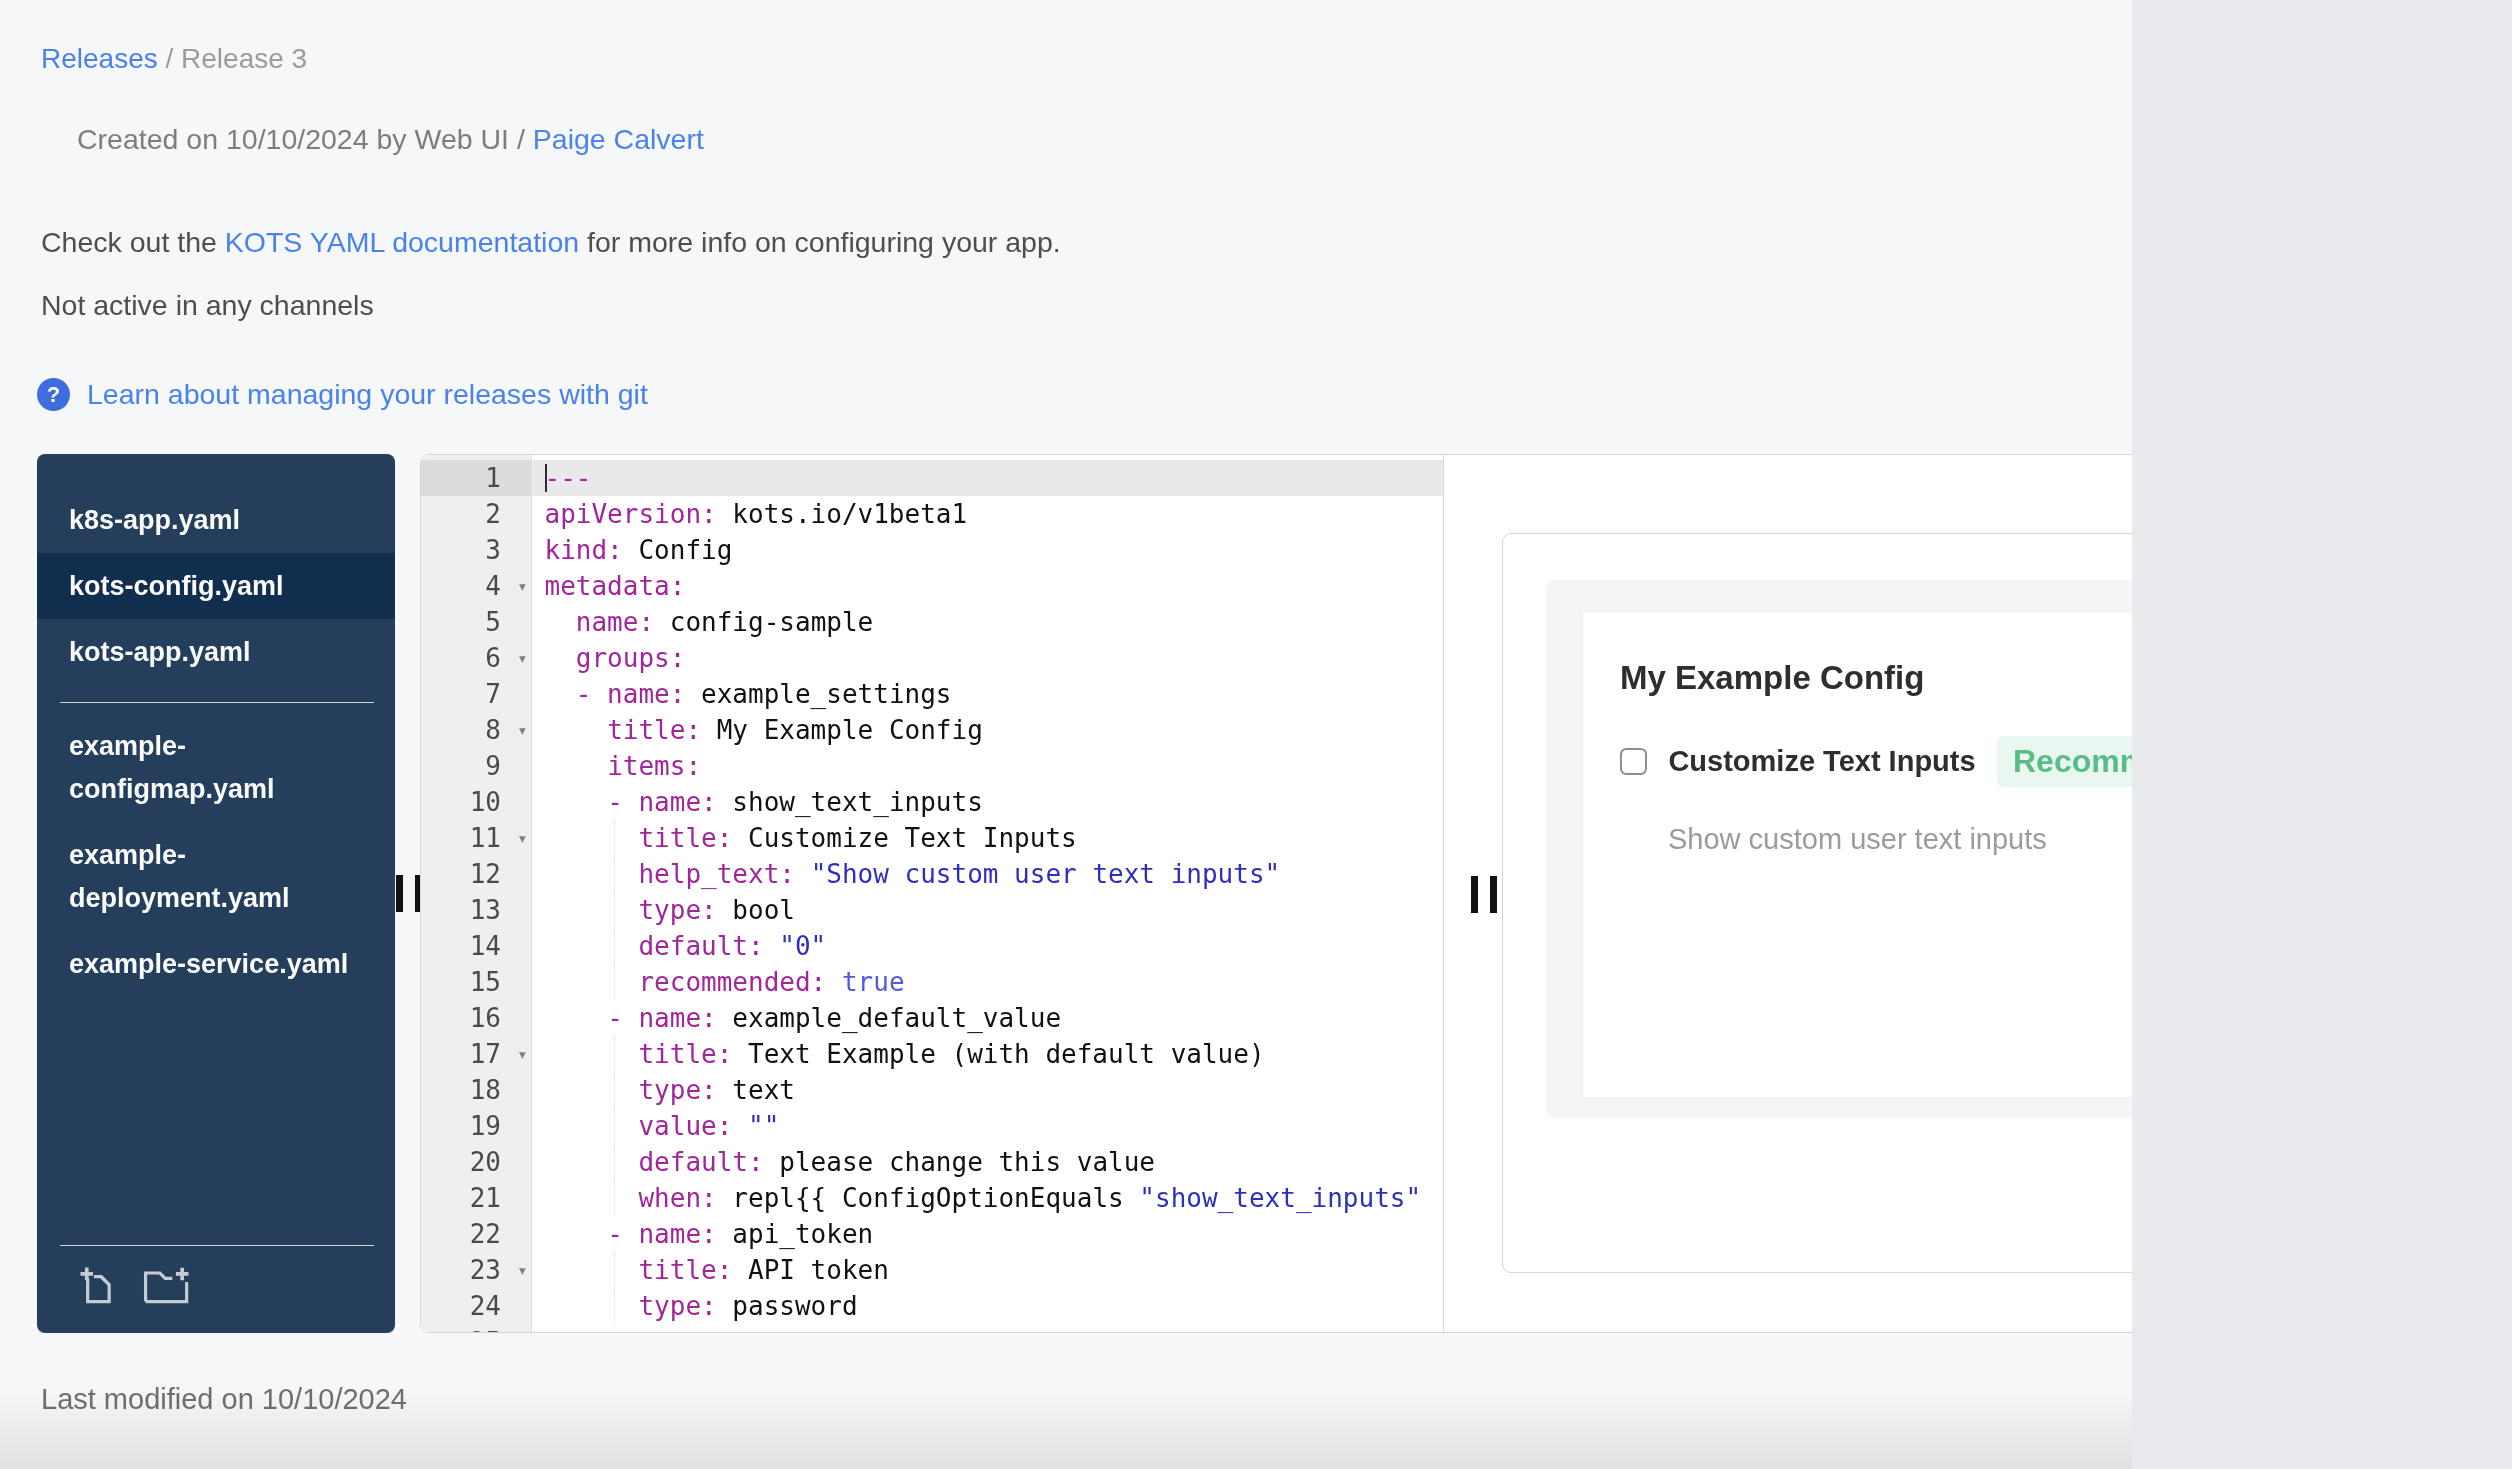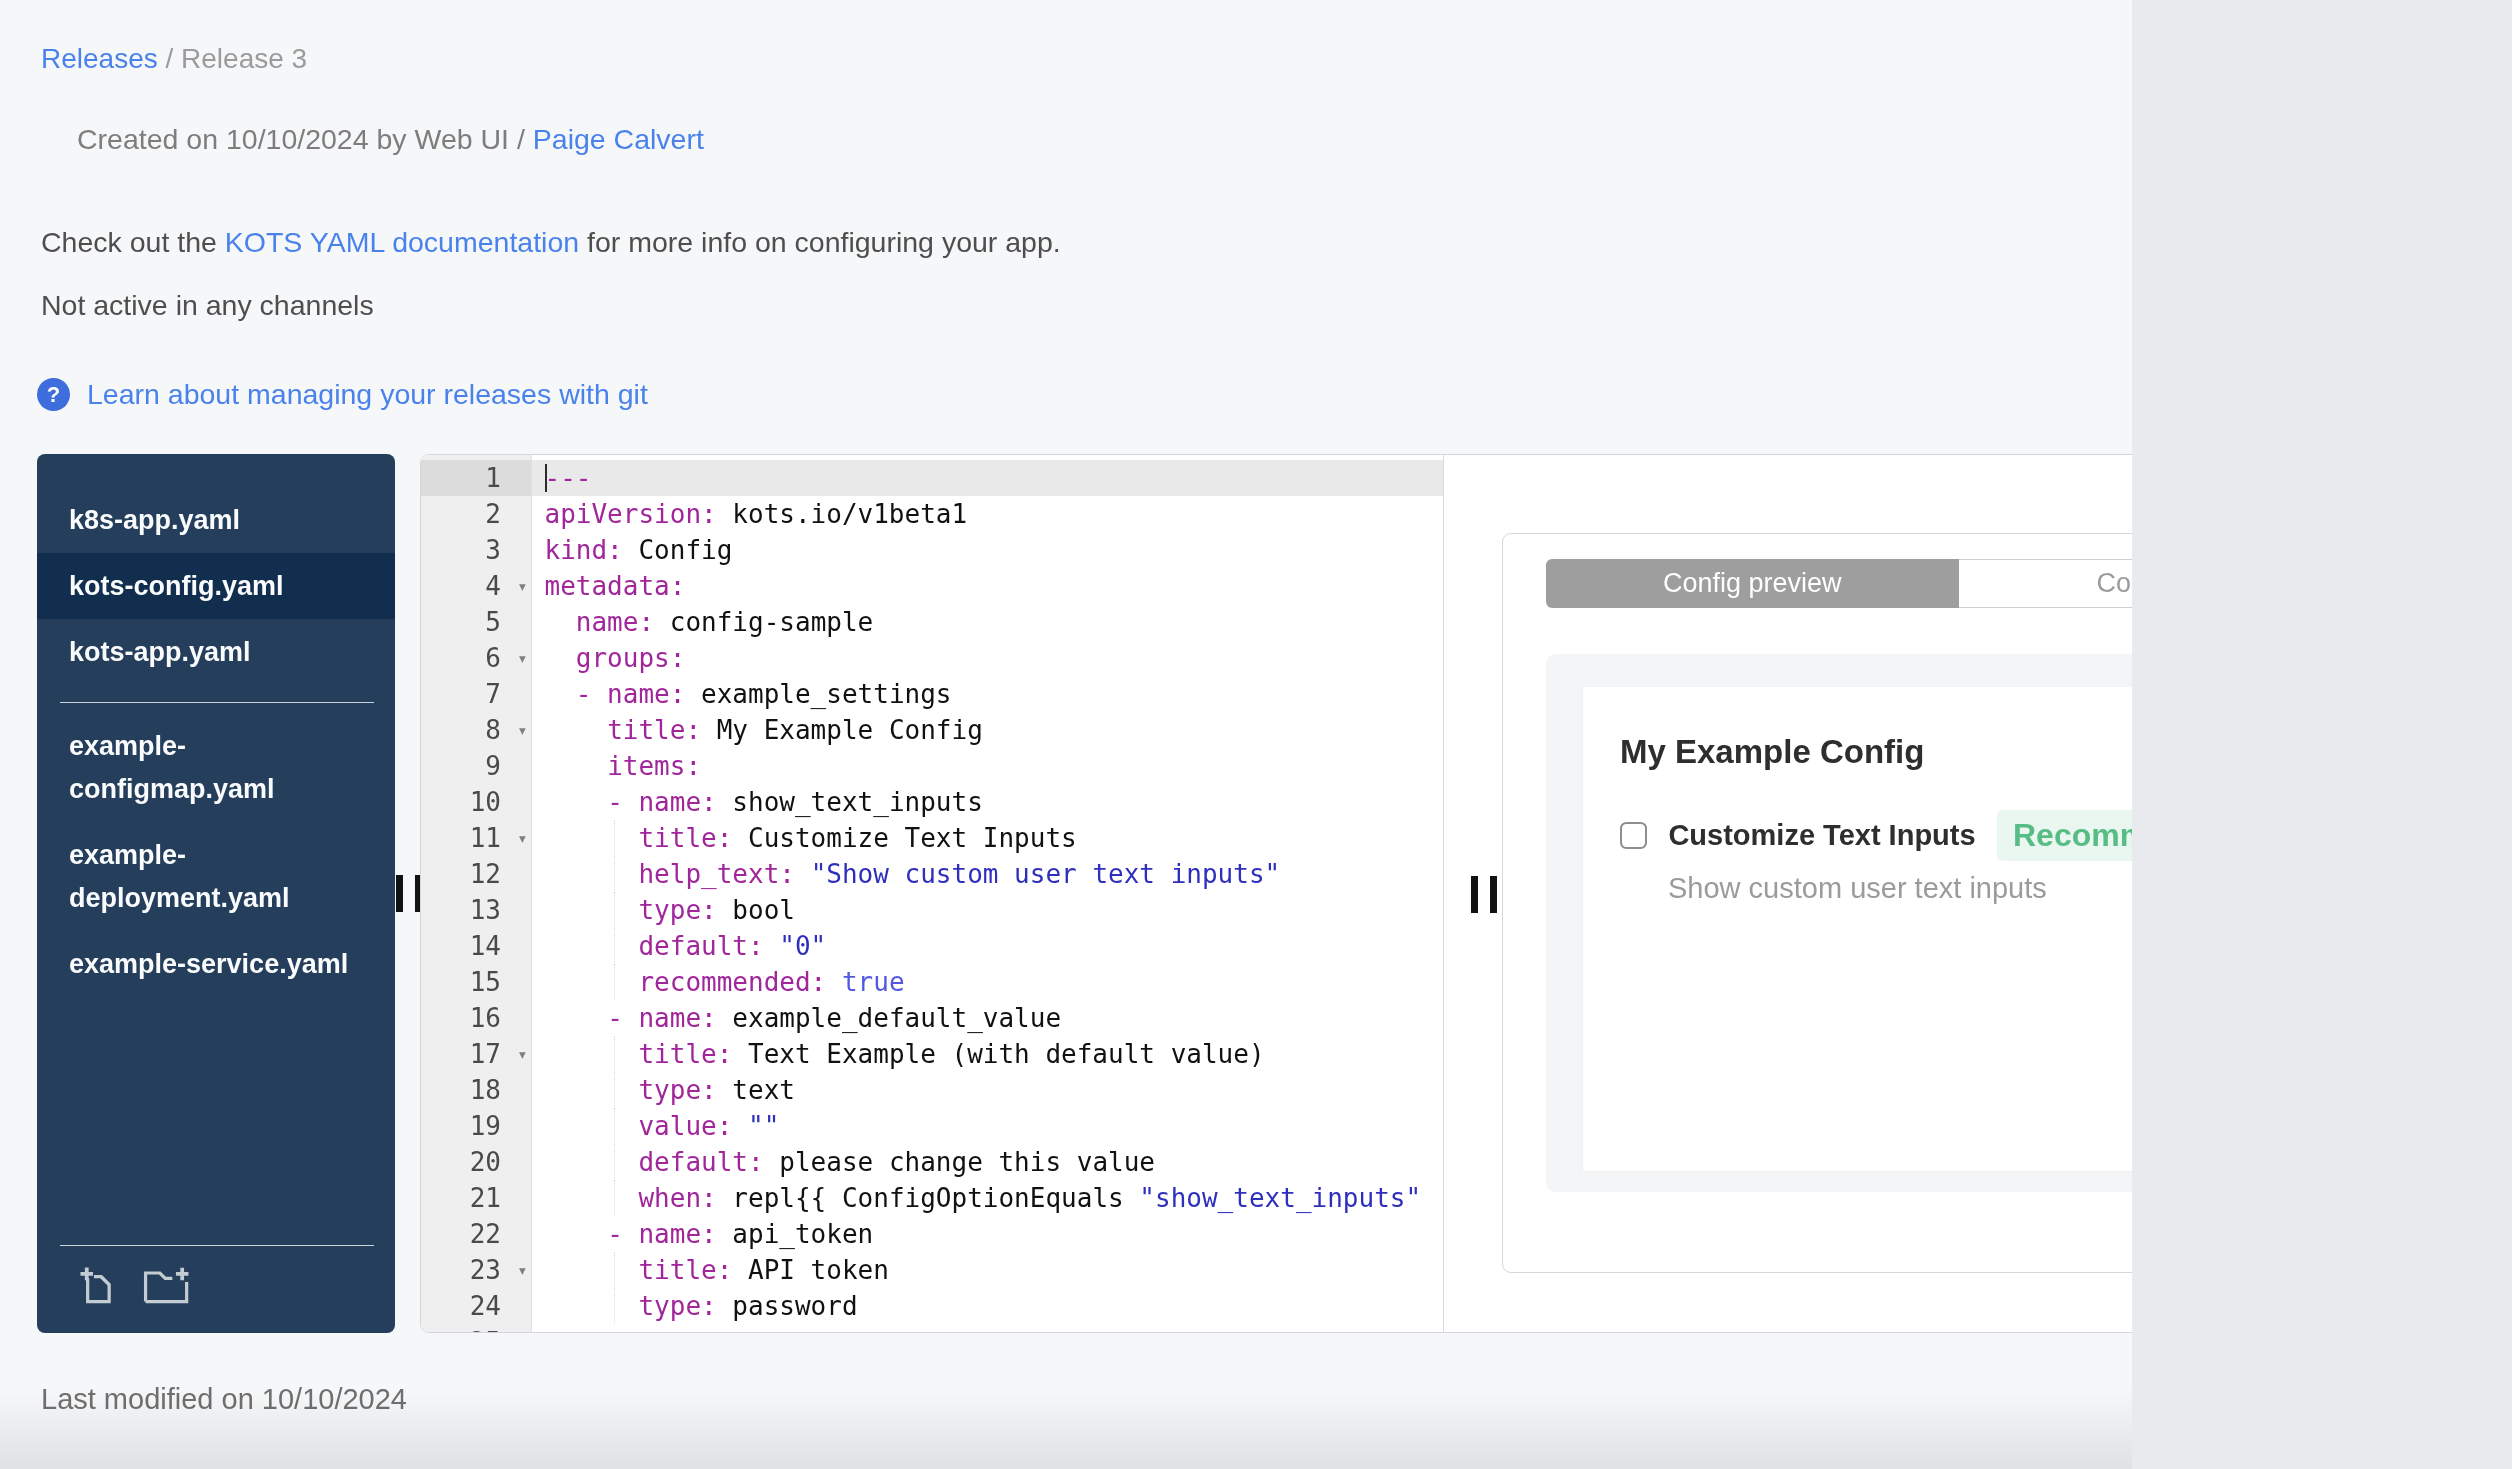--- a/index.html
+++ b/index.html
@@ -93,21 +93,21 @@
     position:relative; }
   .config-card { position:absolute; left:37px; right:37px; top:33px; bottom:21.4px; background:#fff;
     box-shadow:0 0.9px 2.7px rgba(0,0,0,0.05); padding:46px 37px; }
   .config-title { font-size:33px; font-weight:700; color:#2e2e2e; }
   .config-item-row { margin-top:39px; display:flex; align-items:center; gap:21.4px; }
   .checkbox { width:27px; height:27px; border:2.7px solid #8e8e8e; border-radius:6.2px;
     background:#fff; cursor:pointer; flex:none; }
   .config-item-label { font-size:29px; font-weight:700; color:#2e2e2e; }
   .badge { font-size:32px; font-weight:700; color:#57bd85; background:#e9f7f0;
     padding:7.1px 16px; border-radius:6.2px; }
-  .config-help-text { margin:11px 0 0 48px; font-size:29px; color:#9b9b9b; }
+  .config-help-text { margin:36px 0 0 48px; font-size:29px; color:#9b9b9b; }
 
   
   .last-modified { position:absolute; left:41px; top:1383px; font-size:29px; color:#6f6f6f; }
   .save-btn { position:absolute; left:2213px; top:1370px; width:259px; height:62px;
     background:#7381ef; color:#fff; border:none; border-radius:8px;
     font-family:inherit; font-size:29px; font-weight:700; cursor:pointer; }
 </style>
 </head>
 <body>
 
@@ -229,24 +229,20 @@
     </div>
 
     <div class="preview">
       <button class="close-btn">✕</button>
       <div class="pane-handle handle-right">
         <span></span>
           <span></span>
       </div>
 
       <div class="tabs-card">
-        <div class="tab-row">
-          <div class="tab active">Config preview</div>
-          <div class="tab inactive">Config help</div>
-        </div>
         <div class="gray-box">
           <div class="config-card">
             <div class="config-title">My Example Config</div>
             <div class="config-item-row">
               <span class="checkbox"></span>
               <span class="config-item-label">Customize Text Inputs</span>
               <span class="badge">Recommended</span>
             </div>
             <div class="config-help-text">Show custom user text inputs</div>
           </div>

